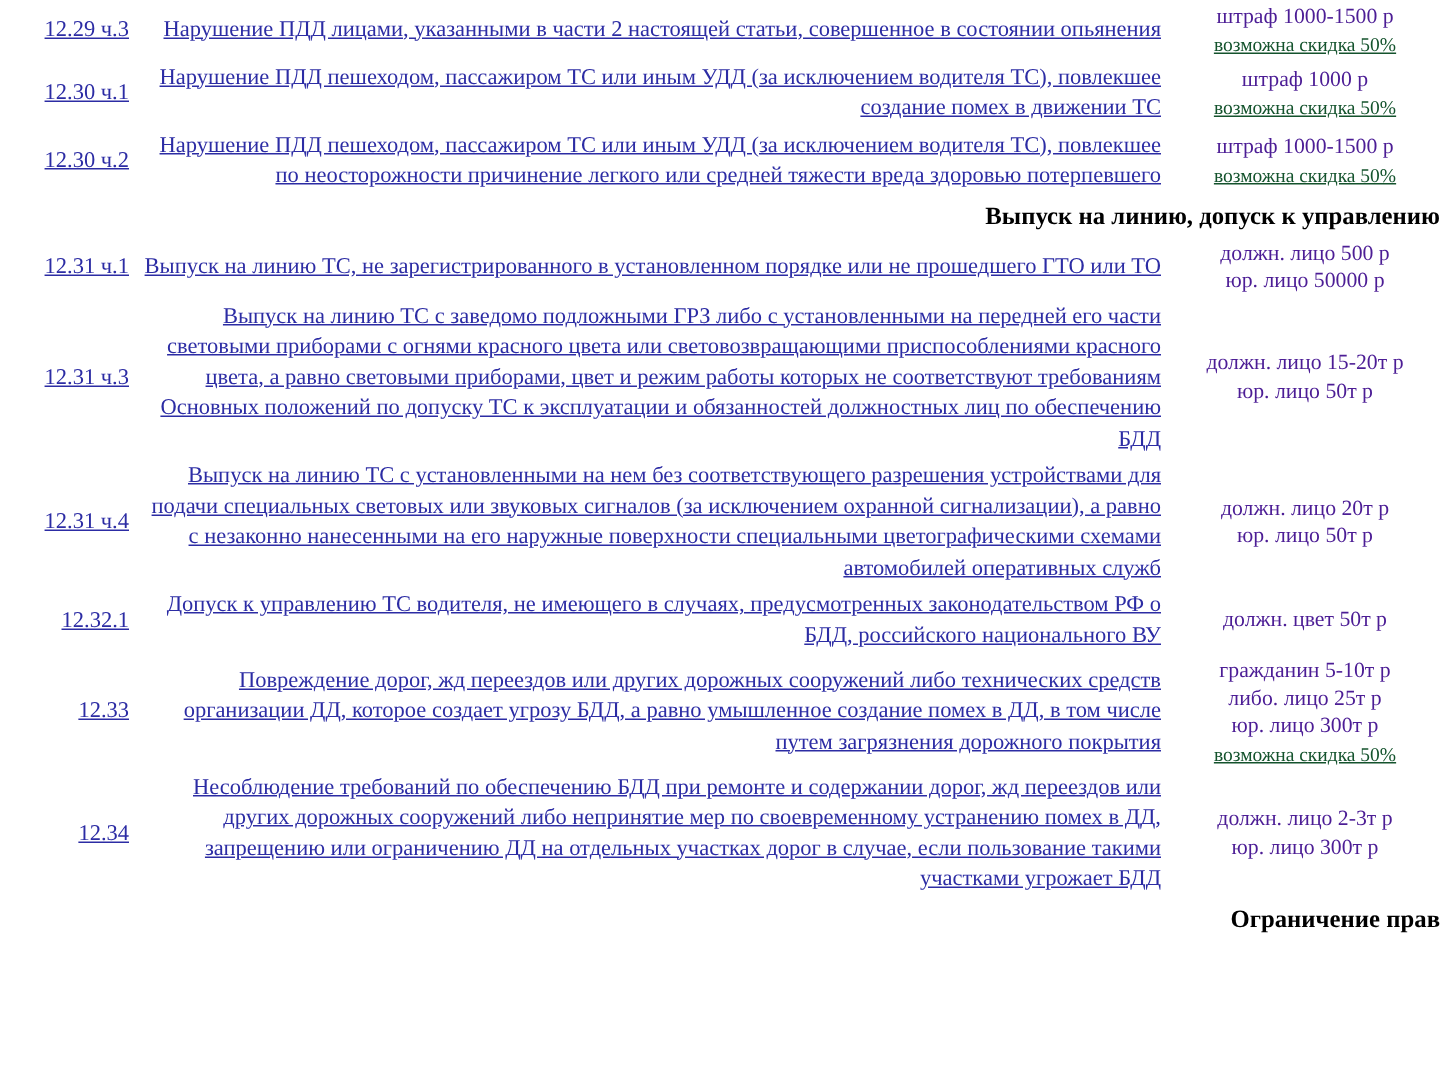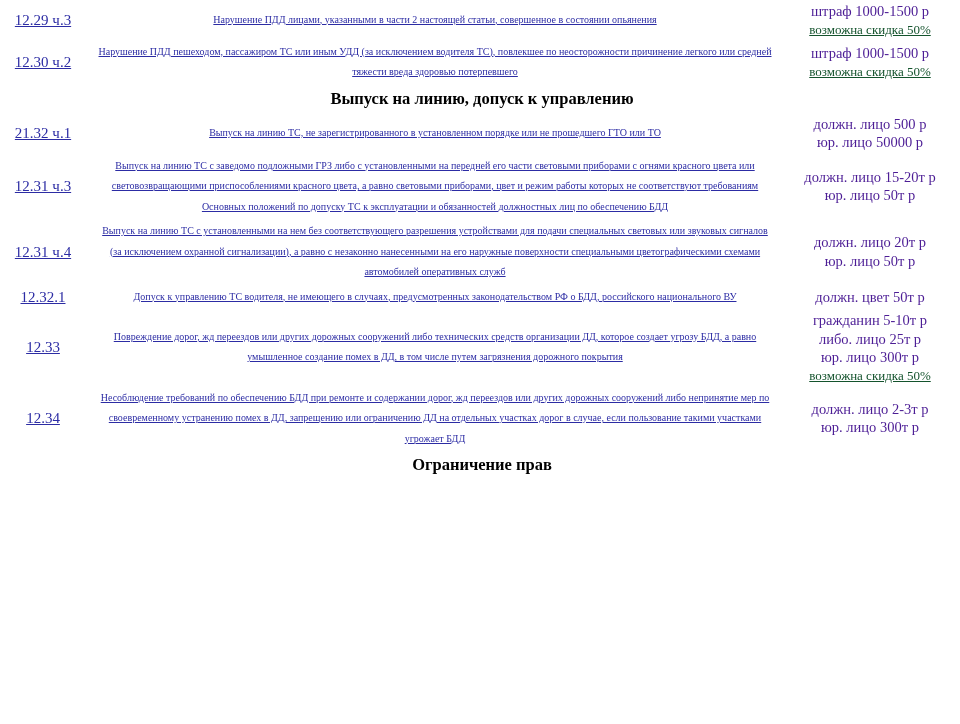--- a/index.html
+++ b/index.html
@@ -34,45 +34,45 @@
   col.c-pen   { width: 180px; }
 
   td {
     padding: 0;
     vertical-align: middle;
     border: 0;
   }
 
   
   .art-cell {
-    text-align: center;
+    text-align: right;
     padding-right: 8px;
     vertical-align: middle;
     white-space: nowrap;
   }
   .art-link {
     color: #2c2ca4;
     text-decoration: underline;
     font-size: 15px;
     line-height: 20px;
     cursor: pointer;
   }
 
   
   .desc-cell {
     padding: 2px 6px 2px 2px;
     vertical-align: middle;
   }
   .desc-link {
     color: #2c2ca4;
     text-decoration: underline;
-    font-size: 10px;
+    font-size: 15px;
     line-height: 20.5px;
     display: block;
-    text-align: center;
+    text-align: right;
     cursor: pointer;
   }
 
   
   .pen-cell {
     text-align: center;
     vertical-align: middle;
     padding: 2px 4px;
   }
   .pen-line {
@@ -86,21 +86,21 @@
     text-decoration: underline;
     font-size: 13px;
     line-height: 17px;
     white-space: nowrap;
     cursor: pointer;
   }
 
   
   .section-cell {
     padding: 3px 0 3px 4px;
-    text-align: center;
+    text-align: right;
   }
   .section-title {
     font-weight: bold;
     font-size: 16.5px;
     line-height: 22px;
     color: #000000;
     white-space: nowrap;
   }
 </style>
 </head>
@@ -118,36 +118,46 @@
           <td class="art-cell"><span class="art-link">12.29 ч.3</span></td>
           <td class="desc-cell">
             <span class="desc-link">Нарушение ПДД лицами, указанными в части 2 настоящей статьи, совершенное в состоянии опьянения</span>
           </td>
           <td class="pen-cell">
             <div class="pen-line">штраф 1000-1500 р</div>
             <div class="pen-discount">возможна скидка 50%</div>
           </td>
         </tr>
         <tr>
+          <td class="art-cell"><span class="art-link">12.30 ч.1</span></td>
+          <td class="desc-cell">
+            <span class="desc-link">Нарушение ПДД пешеходом, пассажиром ТС или иным УДД (за исключением водителя ТС), повлекшее создание помех в движении ТС</span>
+          </td>
+          <td class="pen-cell">
+            <div class="pen-line">штраф 1000 р</div>
+            <div class="pen-discount">возможна скидка 50%</div>
+          </td>
+        </tr>
+        <tr>
           <td class="art-cell"><span class="art-link">12.30 ч.2</span></td>
           <td class="desc-cell">
             <span class="desc-link">Нарушение ПДД пешеходом, пассажиром ТС или иным УДД (за исключением водителя ТС), повлекшее по неосторожности причинение легкого или средней тяжести вреда здоровью потерпевшего</span>
           </td>
           <td class="pen-cell">
             <div class="pen-line">штраф 1000-1500 р</div>
             <div class="pen-discount">возможна скидка 50%</div>
           </td>
         </tr>
         <tr>
           <td class="section-cell" colspan="3">
             <div class="section-title">Выпуск на линию, допуск к управлению</div>
           </td>
         </tr>
         <tr>
-          <td class="art-cell"><span class="art-link">21.32 ч.1</span></td>
+          <td class="art-cell"><span class="art-link">12.31 ч.1</span></td>
           <td class="desc-cell">
             <span class="desc-link">Выпуск на линию ТС, не зарегистрированного в установленном порядке или не прошедшего ГТО или ТО</span>
           </td>
           <td class="pen-cell">
             <div class="pen-line">должн. лицо 500 р</div>
             <div class="pen-line">юр. лицо 50000 р</div>
           </td>
         </tr>
         <tr>
           <td class="art-cell"><span class="art-link">12.31 ч.3</span></td>

